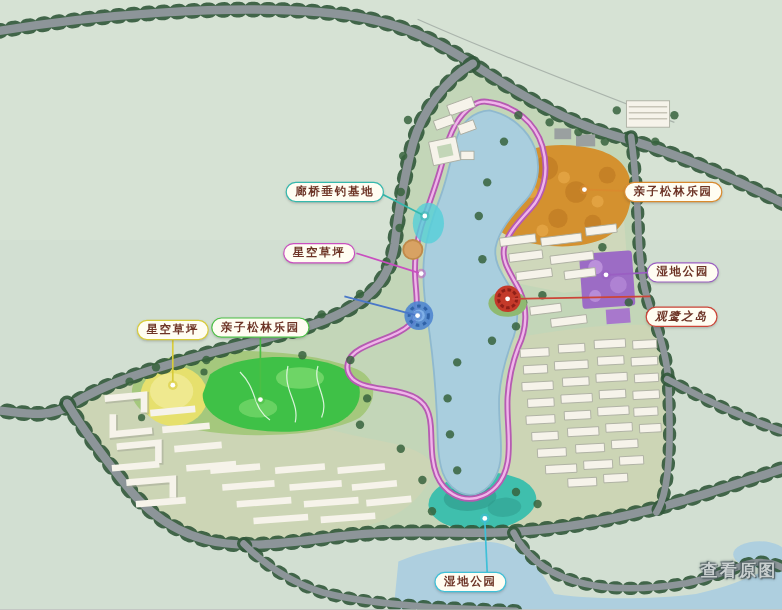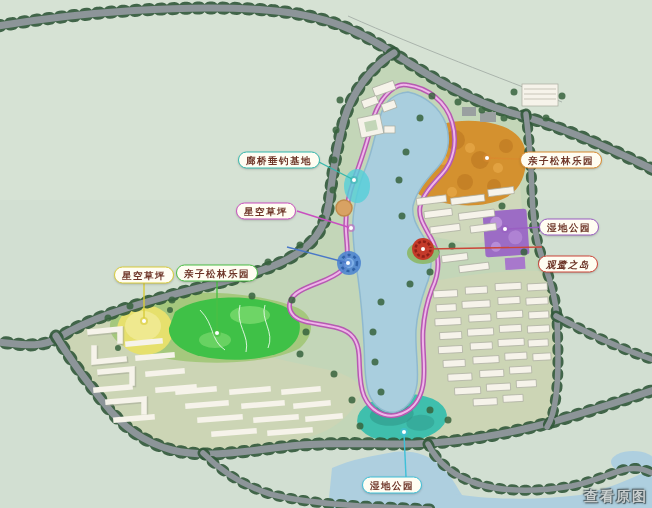--- a/index.html
+++ b/index.html
@@ -4,21 +4,21 @@
 <style>
   html,body{margin:0;padding:0;background:#e8e8e8;}
   #stage{position:relative;width:652px;height:508px;overflow:hidden;
          font-family:"DejaVu Sans",sans-serif;background:#737373;}
   #map-svg{position:absolute;left:0;top:0;}
   .callout{position:absolute;background:#fffdf2;border:1.6px solid #999;
            border-radius:10px;padding:1px 7px;font-size:9.5px;font-weight:bold;
            color:#6d3426;letter-spacing:1.5px;white-space:nowrap;line-height:13px;
            font-family:"DejaVu Serif","DejaVu Sans",serif;
            box-shadow:0 1px 2px rgba(60,60,60,.25);transform:translate(-50%,-50%);}
-  .watermark{position:absolute;right:4px;bottom:2px;font-size:14px;font-weight:bold;
+  .watermark{position:absolute;right:4px;bottom:23px;font-size:14px;font-weight:bold;
              color:#c9cfcf;letter-spacing:2px;
              text-shadow:1px 1px 1px #49585c,-1px -1px 1px #49585c,0 0 3px #3c4a4e;}
   .road{fill:none;stroke:#8d9599;stroke-width:7;stroke-linecap:round;}
   .road.minor{stroke-width:5.5;}
   .trees{fill:none;stroke:#31583a;stroke-width:13;stroke-linecap:round;
          stroke-dasharray:2.5 10;opacity:.9;}
   .trees.minor{stroke-width:11;}
   .bldg{fill:#f6f3ea;stroke:#a9ab9e;stroke-width:.7;}
   .brow{fill:none;stroke:#f6f3ea;stroke-width:5.5;stroke-linecap:square;}
   .browsh{fill:none;stroke:#9fa394;stroke-width:6.5;stroke-linecap:square;opacity:.5;}

